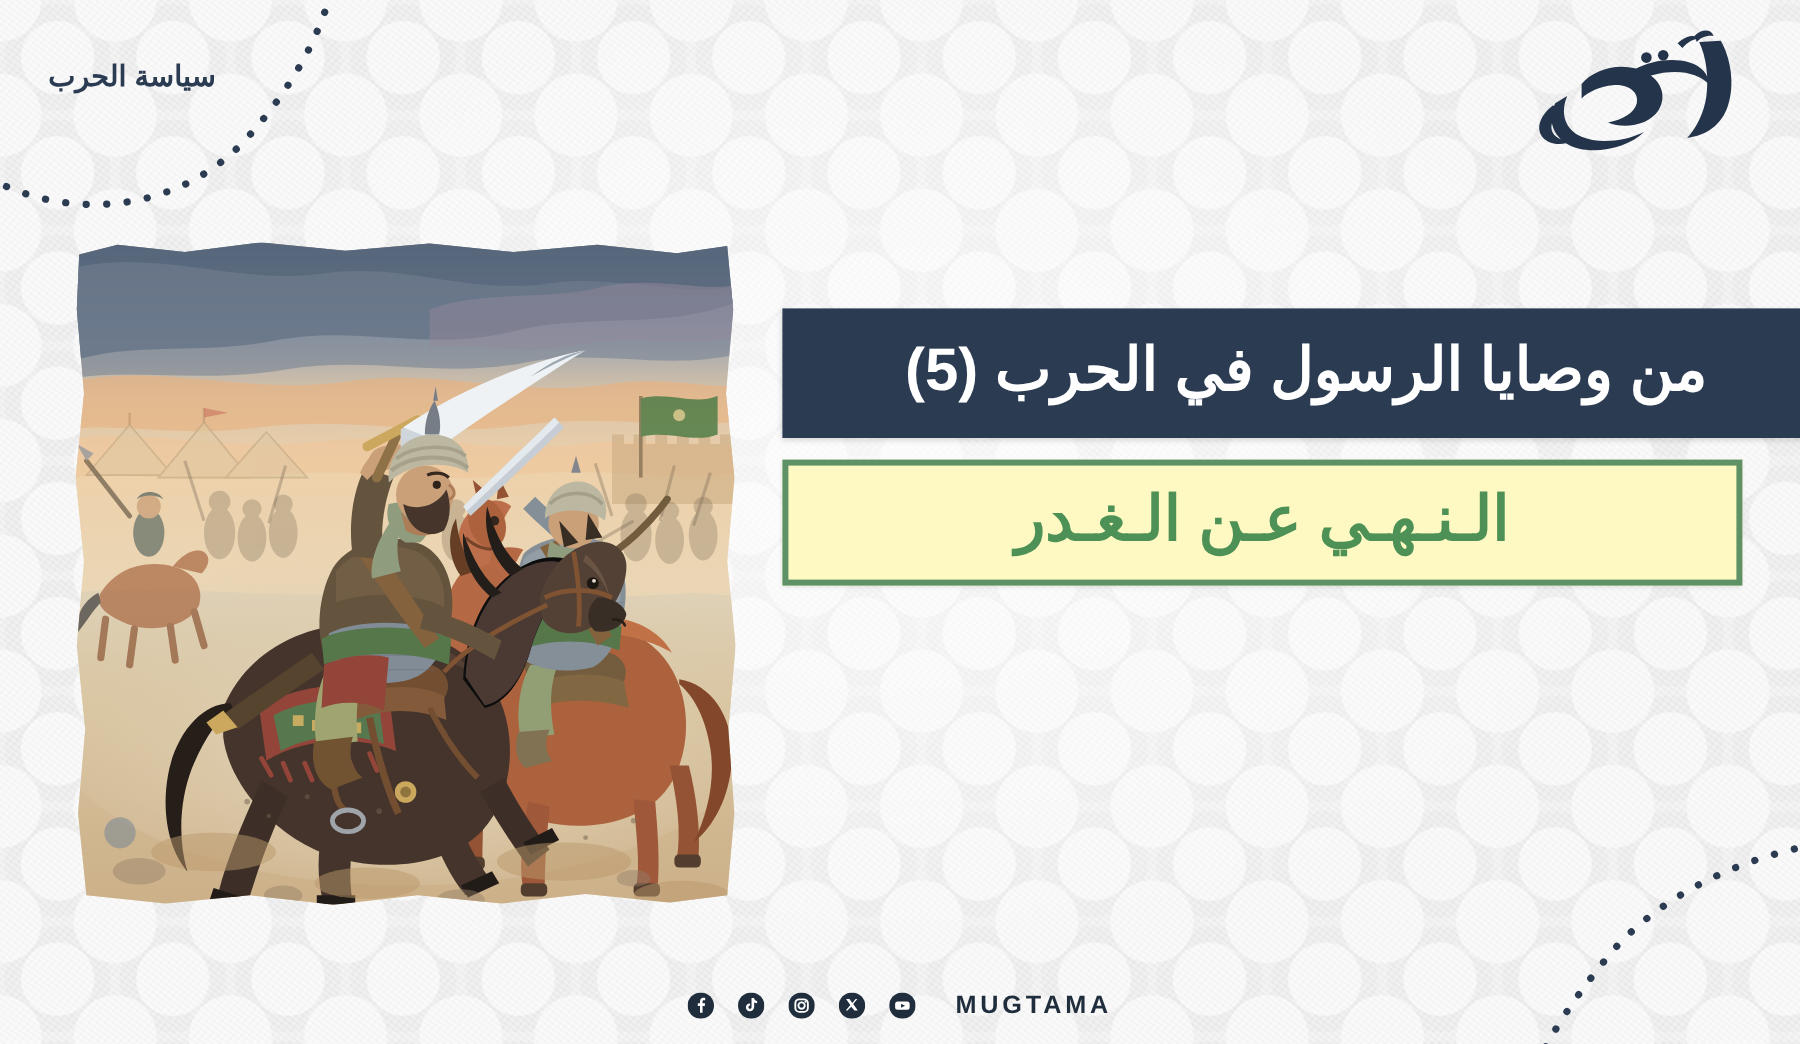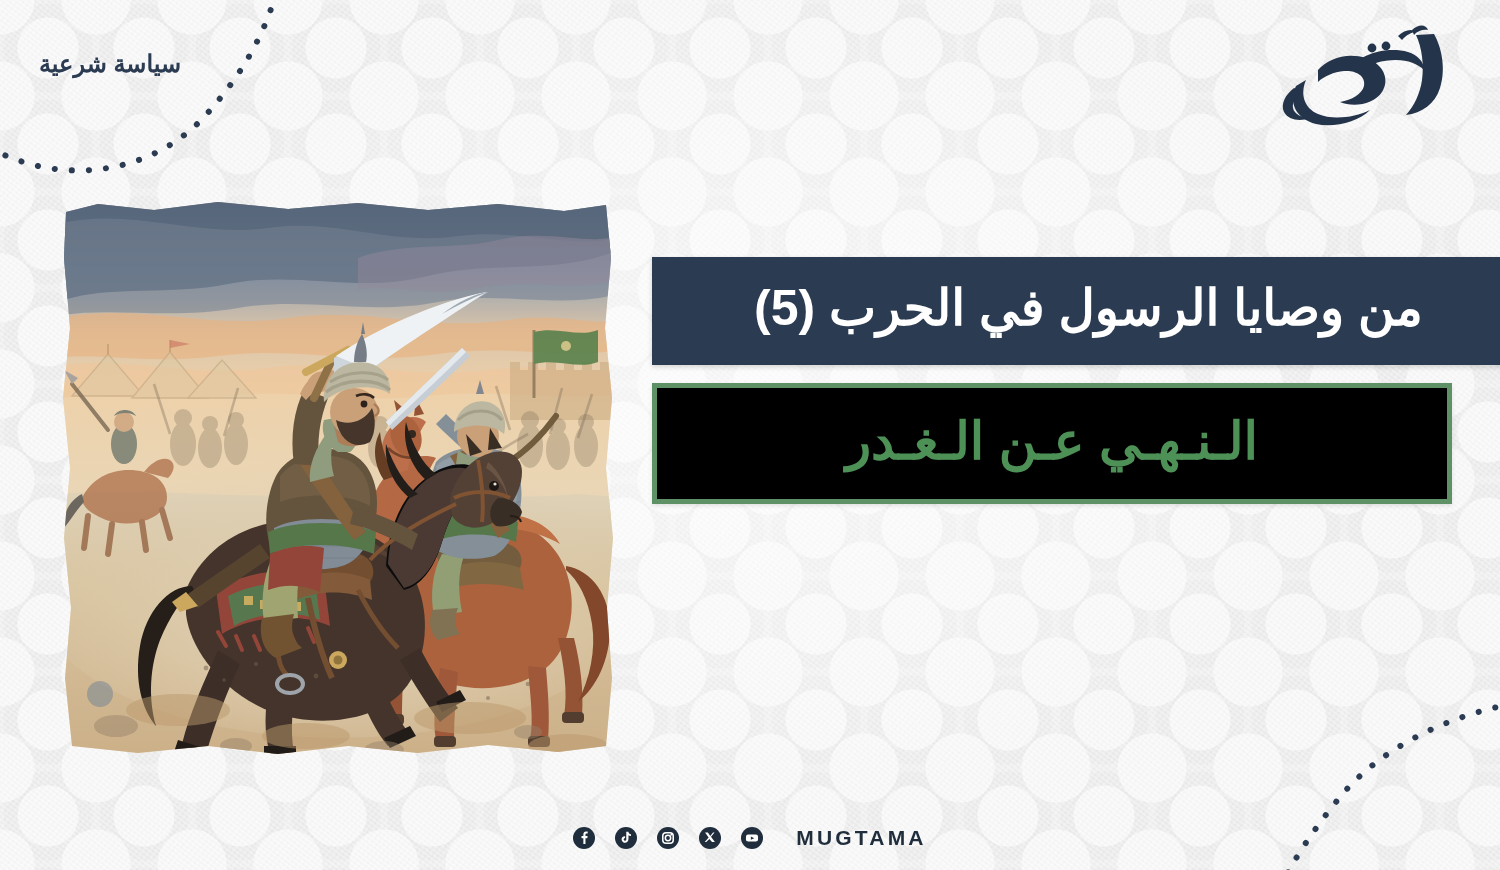--- a/index.html
+++ b/index.html
@@ -83,22 +83,22 @@
     font-weight:bold;
     letter-spacing:0px;
     line-height:1;
     padding-bottom:6px;
     white-space:nowrap;
   }
 
   
   .subtitle-box{
     position:absolute; left:652px; top:383px;
-    width:800px; height:121px;
-    background:#000000;
+    width:800px; height:105px;
+    background:#fef9c3;
     border:5px solid #5f9166;
     display:flex; align-items:center; justify-content:center;
     box-shadow:0 2px 4px rgba(0,0,0,.10);
   }
   .subtitle-box span{
     color:#4d9157;
     direction:rtl;
     font-size:52px;
     font-weight:bold;
     line-height:1;
@@ -154,21 +154,21 @@
 
   <svg class="dots-tl" viewBox="0 0 330 200">
     <path d="M0 162 C 70 200, 160 190, 215 130 C 262 78, 282 30, 290 -10" fill="none" stroke="#2b3b52" stroke-width="6" stroke-linecap="round" stroke-dasharray="0.1 17"></path>
   </svg>
 
   <svg class="dots-br" viewBox="0 0 330 240">
     <path d="M336 66 C 270 78, 200 112, 160 164 C 128 204, 112 232, 104 252" fill="none" stroke="#2b3b52" stroke-width="6" stroke-linecap="round" stroke-dasharray="0.1 17"></path>
   </svg>
 
   <div class="kicker-wrap">
-    <div style="color:#2b3b52;font-size:24px;font-weight:bold;direction:rtl;">سياسة شرعية</div>
+    <div style="color:#2b3b52;font-size:24px;font-weight:bold;direction:rtl;">سياسة الحرب</div>
   </div>
 
   <div class="logo">
     <svg viewBox="0 0 190 110">
       <g fill="#24344b">
 
         <path d="M168 16 C 176 30, 180 52, 174 70 C 169 86, 156 95, 140 97
                  C 148 88, 154 76, 156 62 C 158 46, 156 30, 150 17 Z"></path>
 
         <path d="M52 52 C 62 40, 82 34, 100 40 C 118 46, 124 62, 116 74

